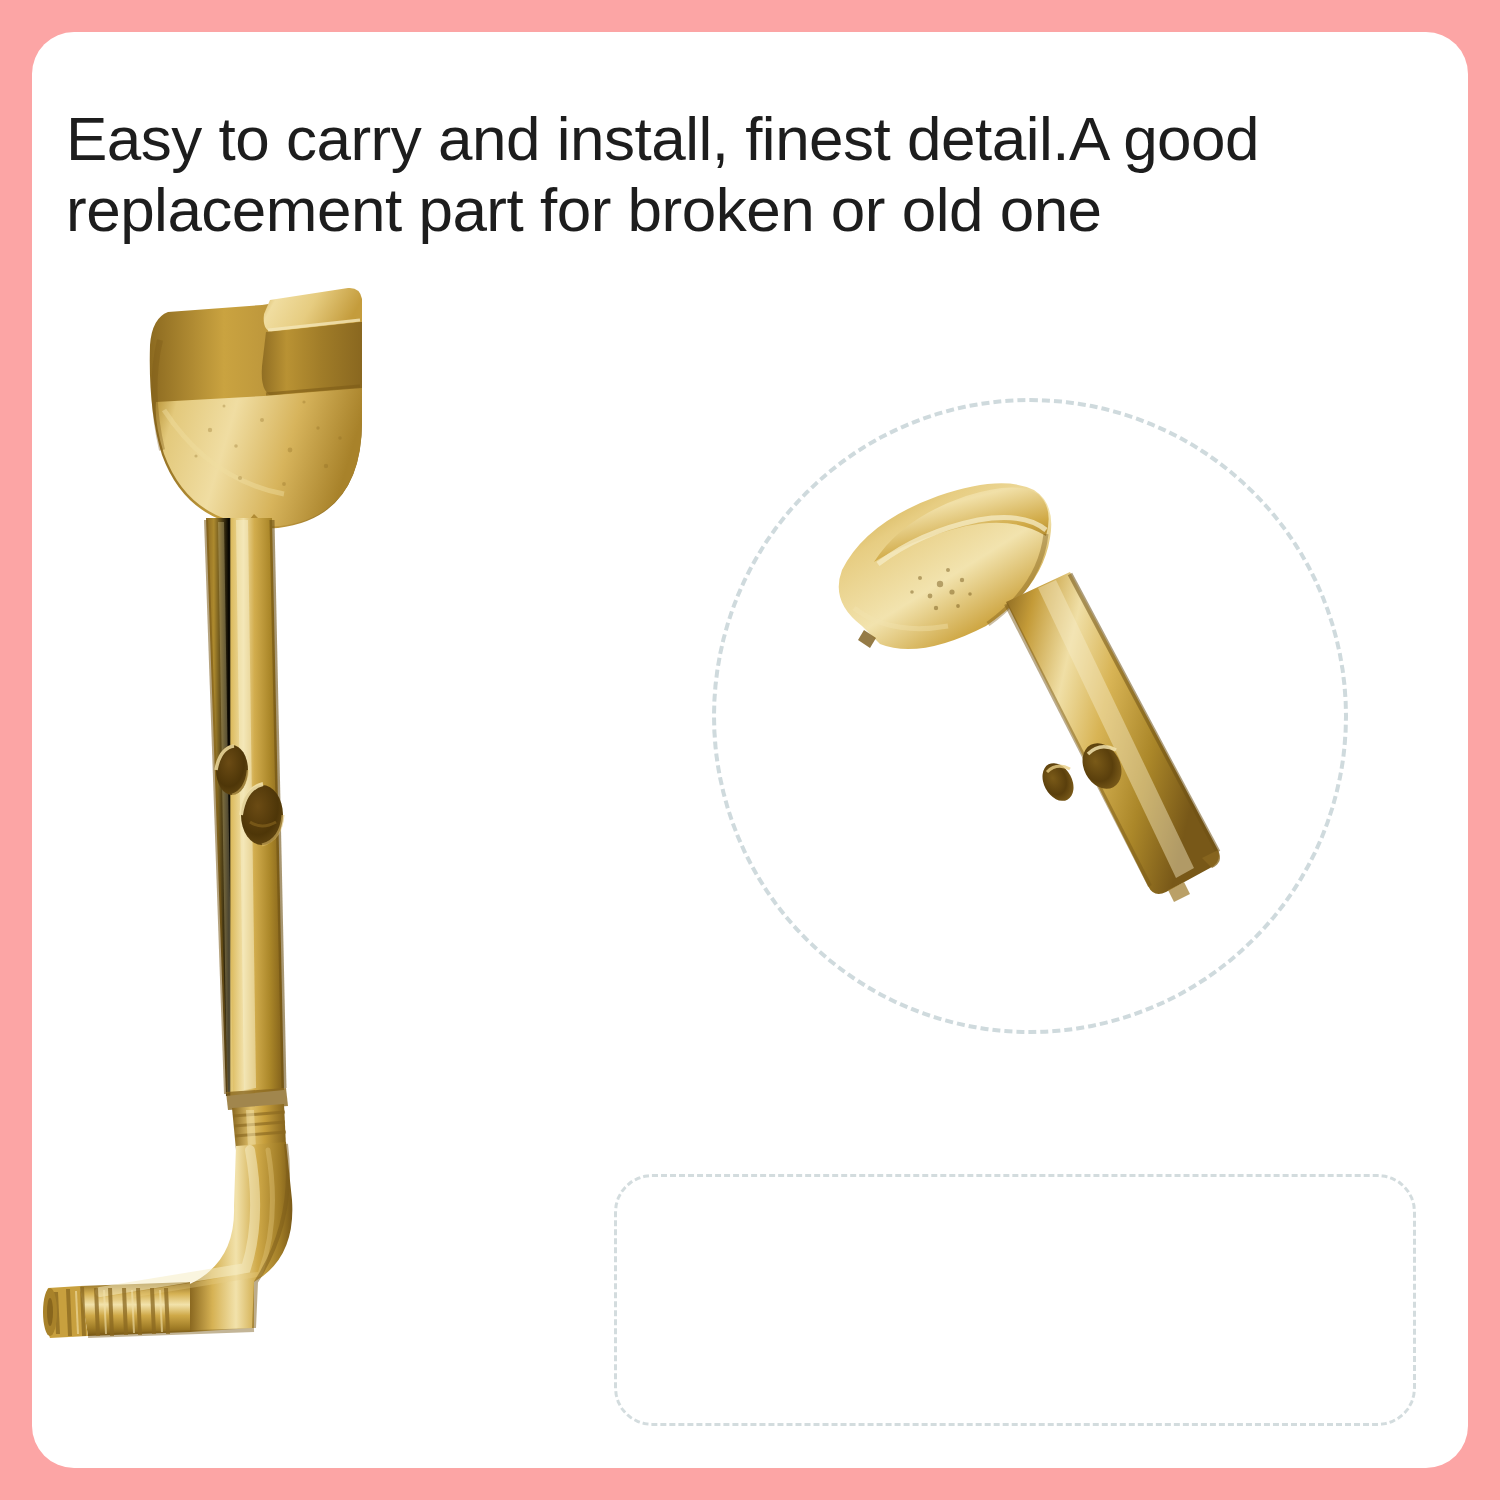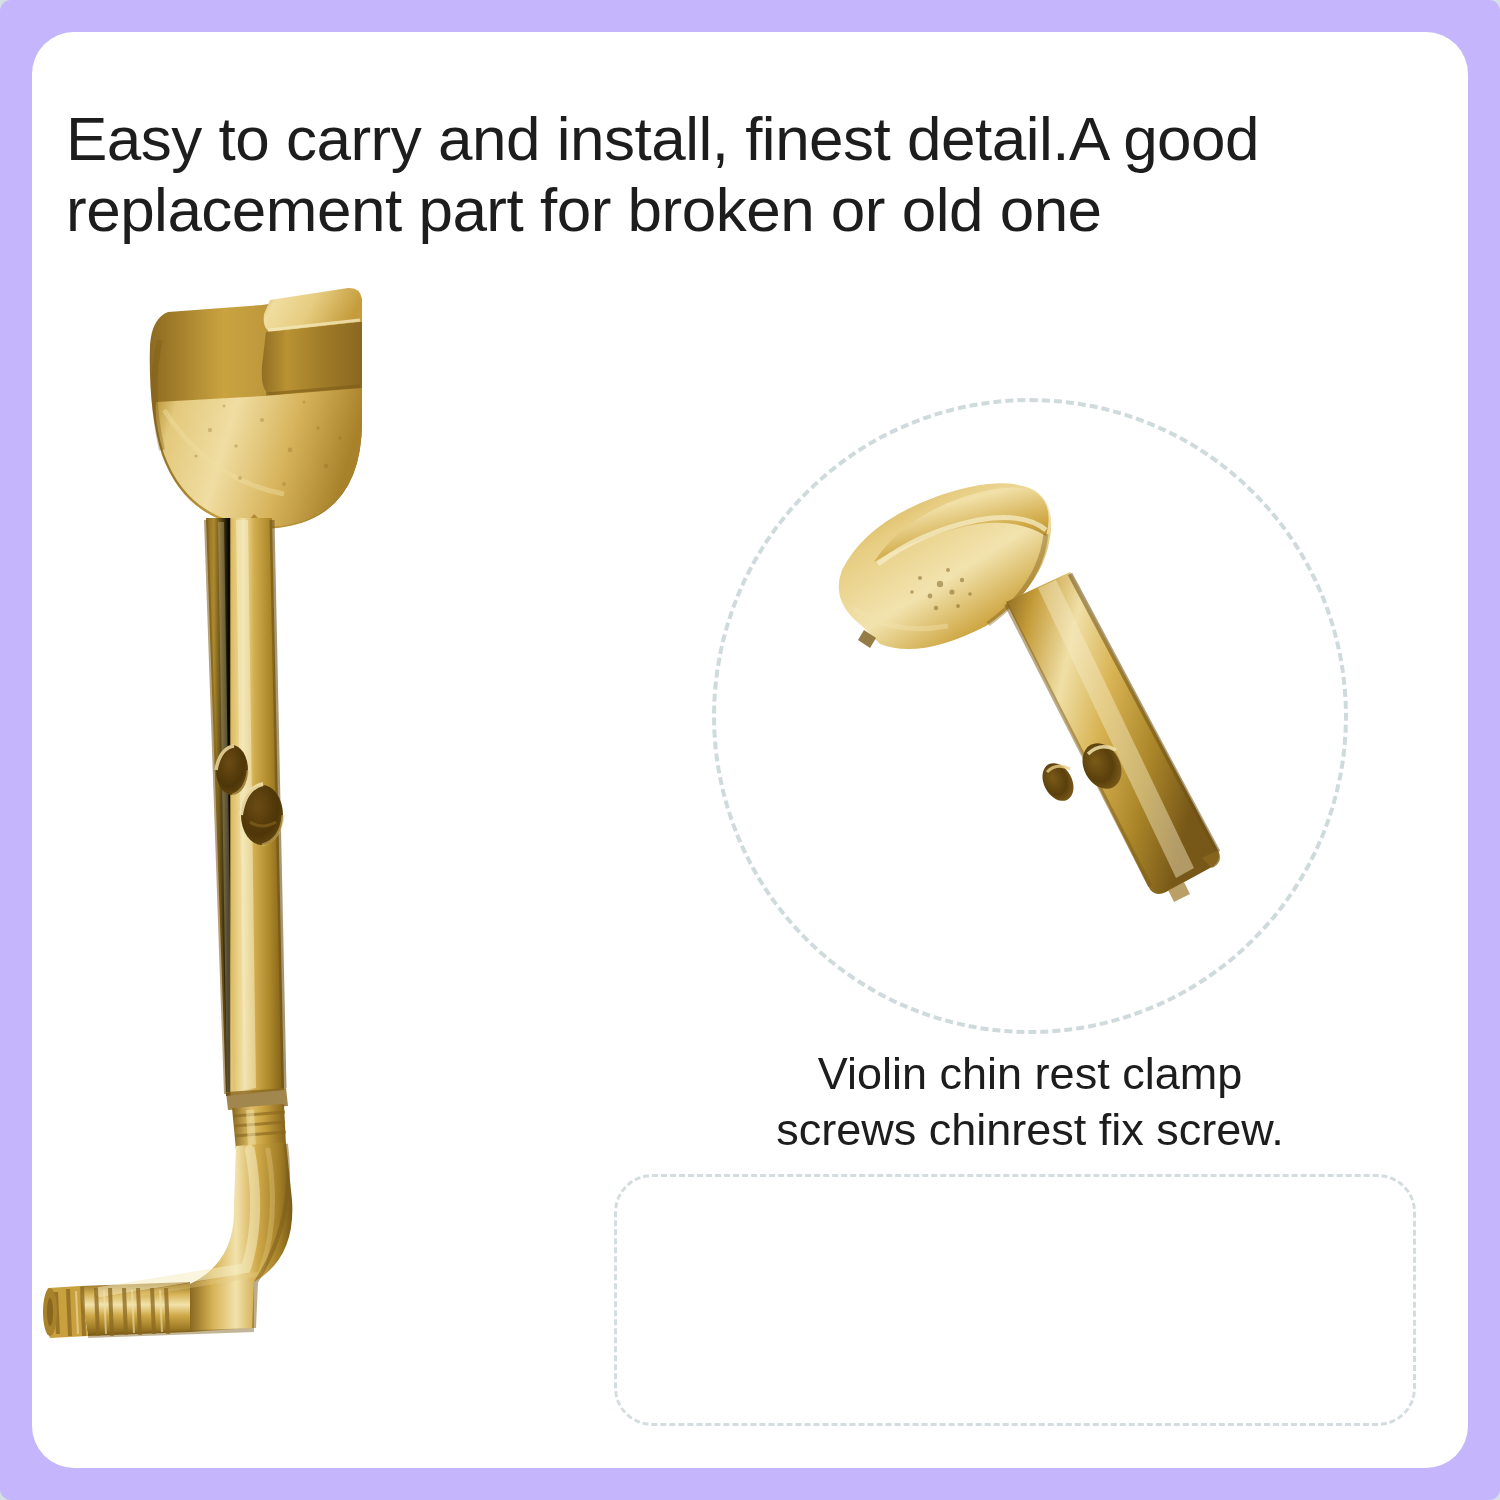--- a/index.html
+++ b/index.html
@@ -11,22 +11,21 @@
   }
   body {
     font-family: "Liberation Sans", sans-serif;
     background: #d6e0e3;
   }
 
   #page {
     position: relative;
     width: 1500px;
     height: 1500px;
-    background: #c4b5fd;
-    border-radius: 11px;
+    background: #fca5a5;
   }
 
   
   #card {
     position: absolute;
     left: 32px;
     top: 32px;
     width: 1436px;
     height: 1436px;
     background: #ffffff;
@@ -387,19 +386,17 @@
         <ellipse cx="332" cy="336" rx="18" ry="24" fill="url(#iHole)" transform="rotate(-28 332 336)"></ellipse>
         <path d="M 318 324 Q 330 312 346 320" stroke="#f2e3ae" stroke-width="3.5" fill="none" opacity="0.85"></path>
       </g>
       <g>
         <ellipse cx="288" cy="352" rx="14" ry="20" fill="url(#iHole)" transform="rotate(-28 288 352)"></ellipse>
         <path d="M 277 342 Q 287 332 300 339" stroke="#e8ce86" stroke-width="3" fill="none" opacity="0.8"></path>
       </g>
     </g>
   </svg>
 
-  <div id="caption-mid">Violin chin rest clamp
-screws chinrest fix screw.</div>
 
   <div id="dashed-box"></div>
 
 
 </div>
 
 </body></html>

